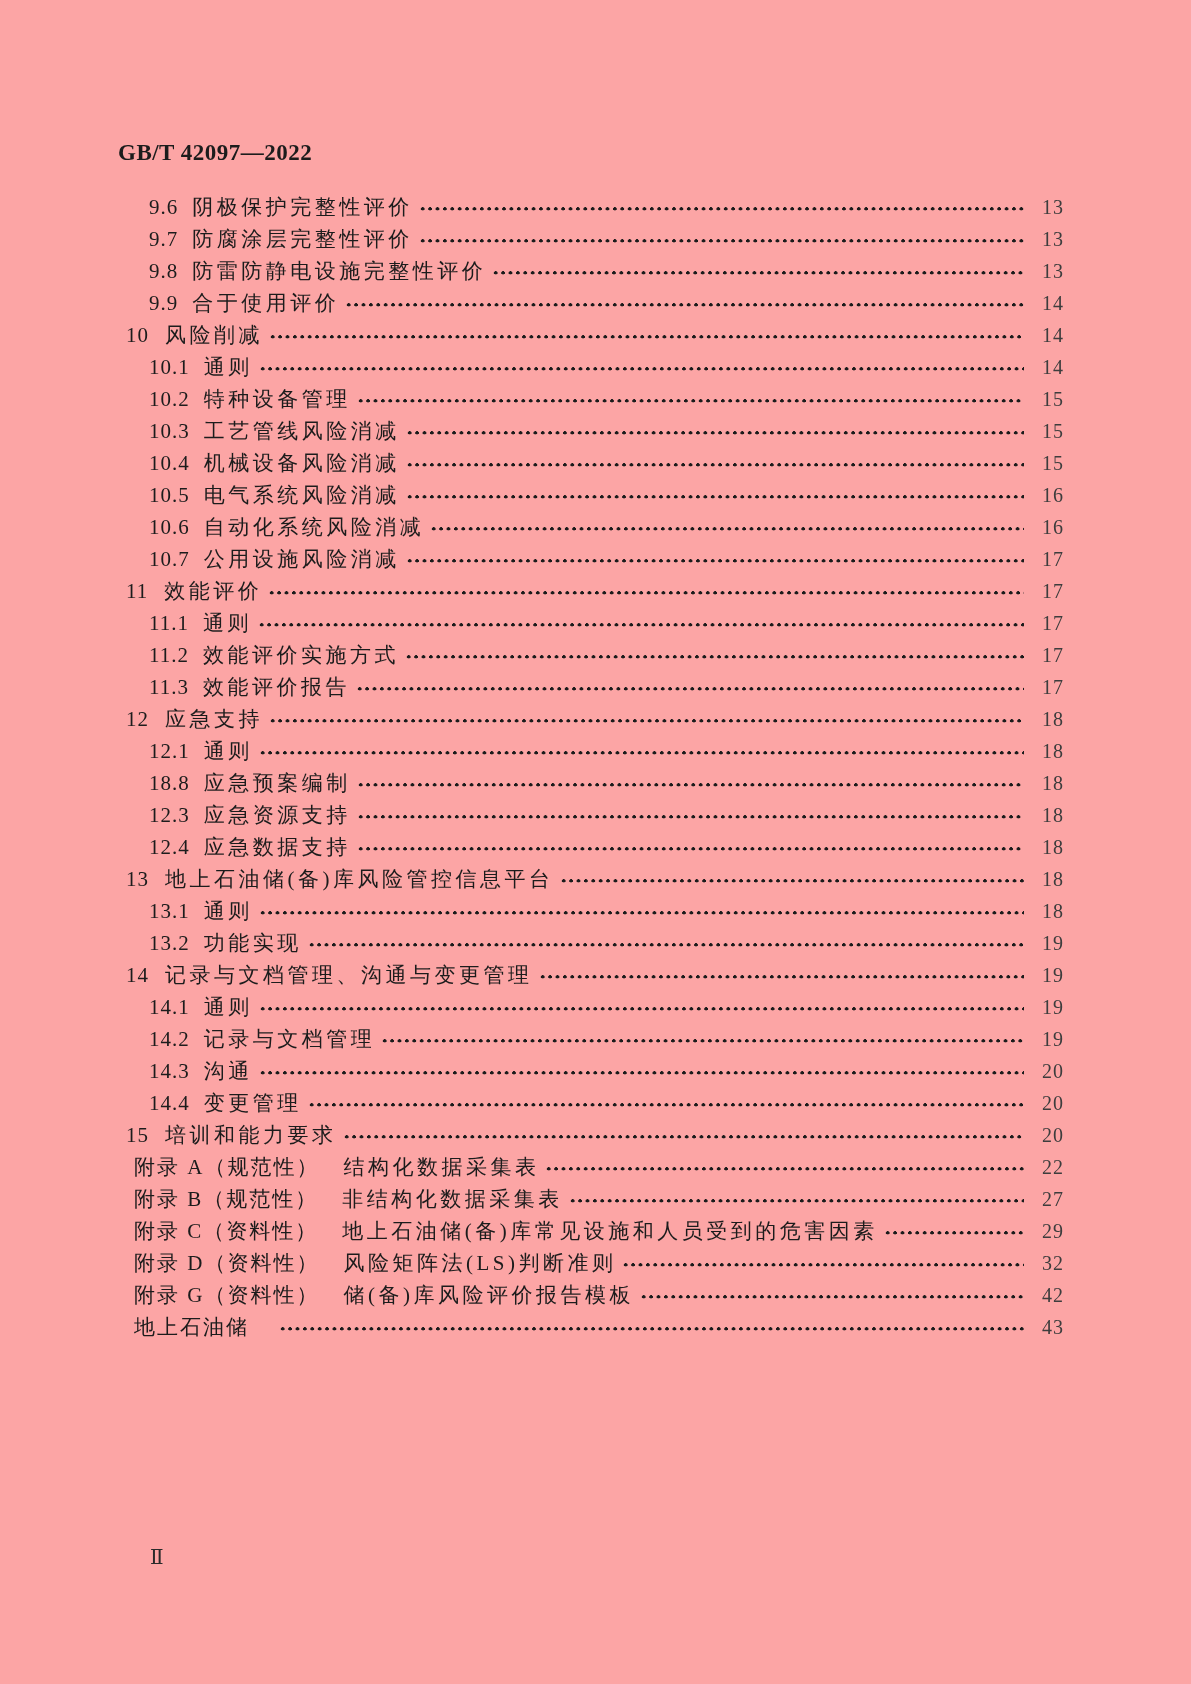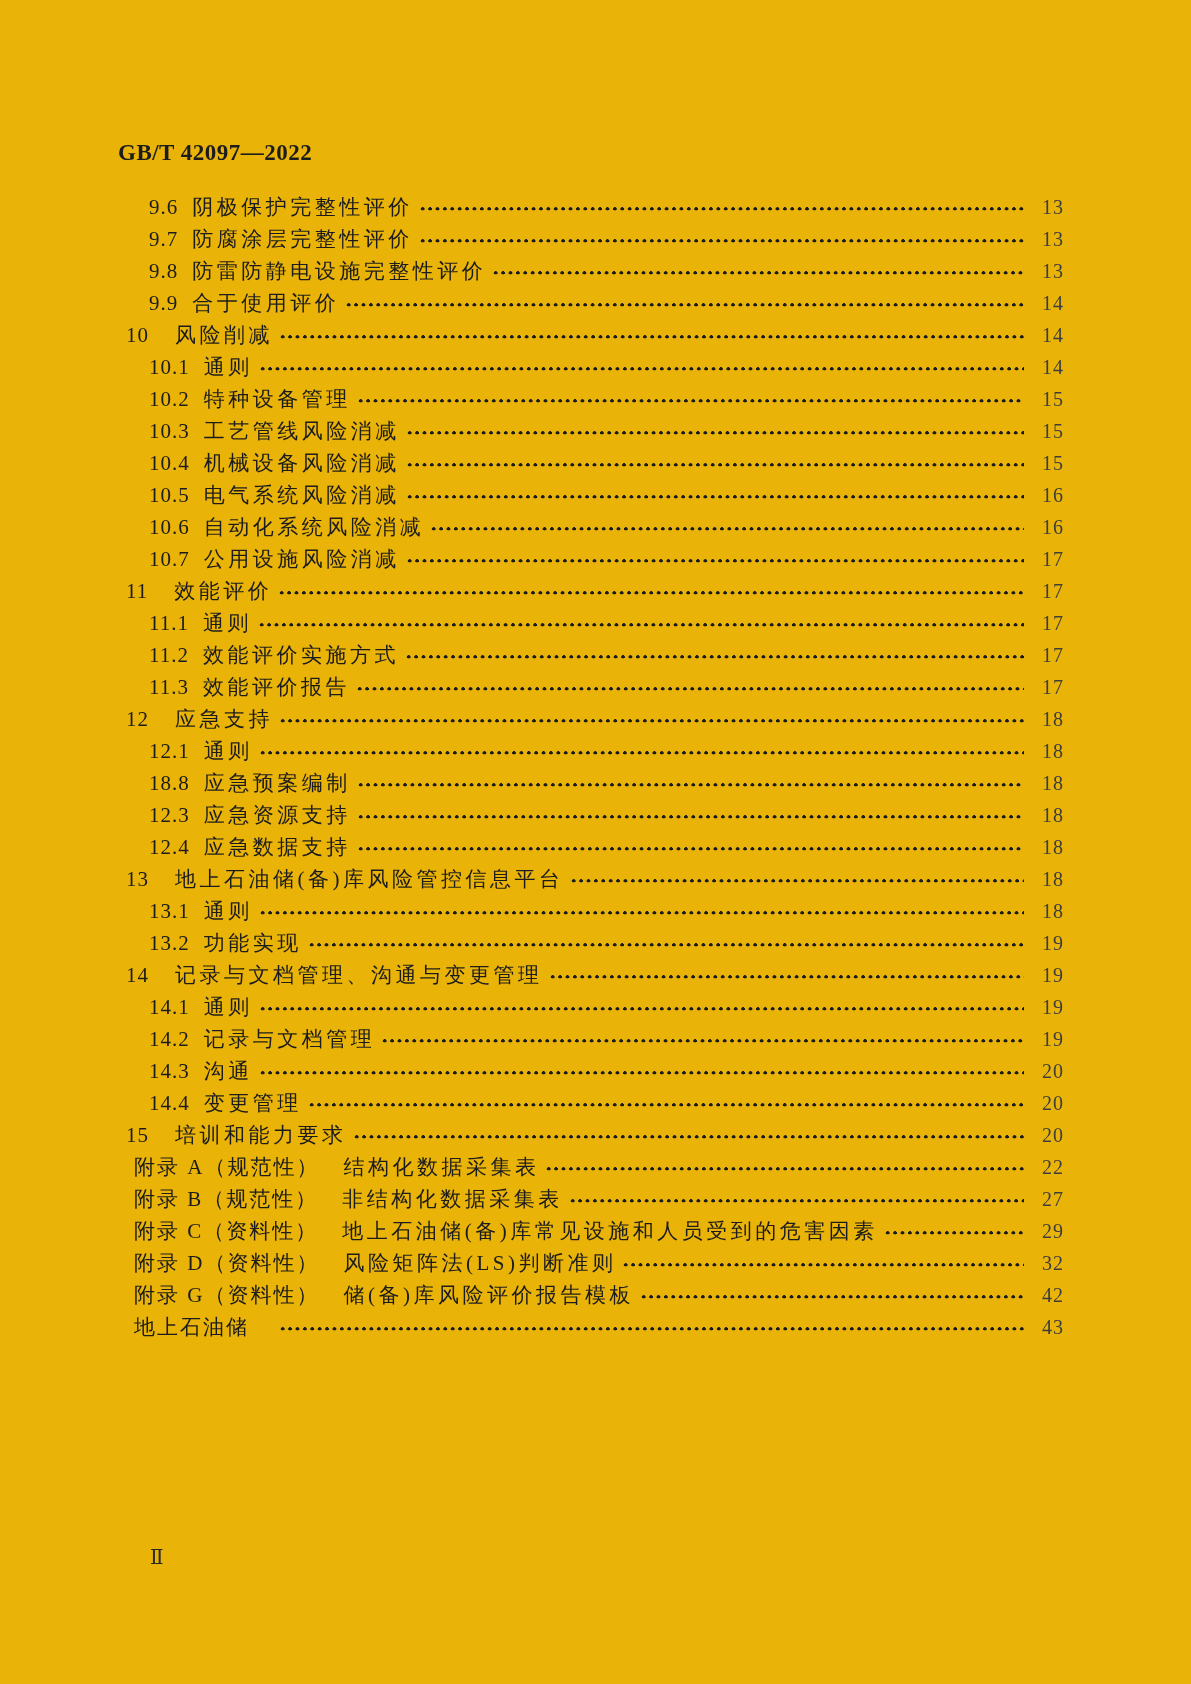--- a/index.html
+++ b/index.html
@@ -4,21 +4,21 @@
 <style>
   html, body {
     margin: 0;
     padding: 0;
     background: #ffffff;
   }
   .page {
     position: relative;
     width: 1191px;
     height: 1684px;
-    background: #eab308;
+    background: #fca5a5;
     font-family: "Liberation Serif", "DejaVu Serif", serif;
     color: #1c1c1c;
     overflow: hidden;
   }
   .doc-header {
     position: absolute;
     left: 118px;
     top: 140px;
     font-size: 23px;
     font-weight: bold;
@@ -39,21 +39,21 @@
     font-size: 21px;
     line-height: 22px;
   }
   .lv-chapter, .lv-appendix { margin-top: 5px; }
   .toc-label {
     white-space: pre;
     letter-spacing: 1px;
     margin-right: 14px;
   }
   .lv-sub .toc-label      { margin-left: 31px; }
-  .lv-chapter .toc-label  { margin-left: 8px;  margin-right: 26px; }
+  .lv-chapter .toc-label  { margin-left: 8px;  margin-right: 16px; }
   .lv-appendix .toc-label { margin-left: 16px;    margin-right: 24px; letter-spacing: 2px; }
   .toc-title {
     white-space: pre;
     letter-spacing: 3.5px;
   }
   .toc-leader {
     flex: 1 1 auto;
     align-self: stretch;
     margin: 0 10px 0 6px;
     background-image: radial-gradient(circle at 50% 58%, #1b1b1b 1.6px, rgba(0,0,0,0) 1.9px);

